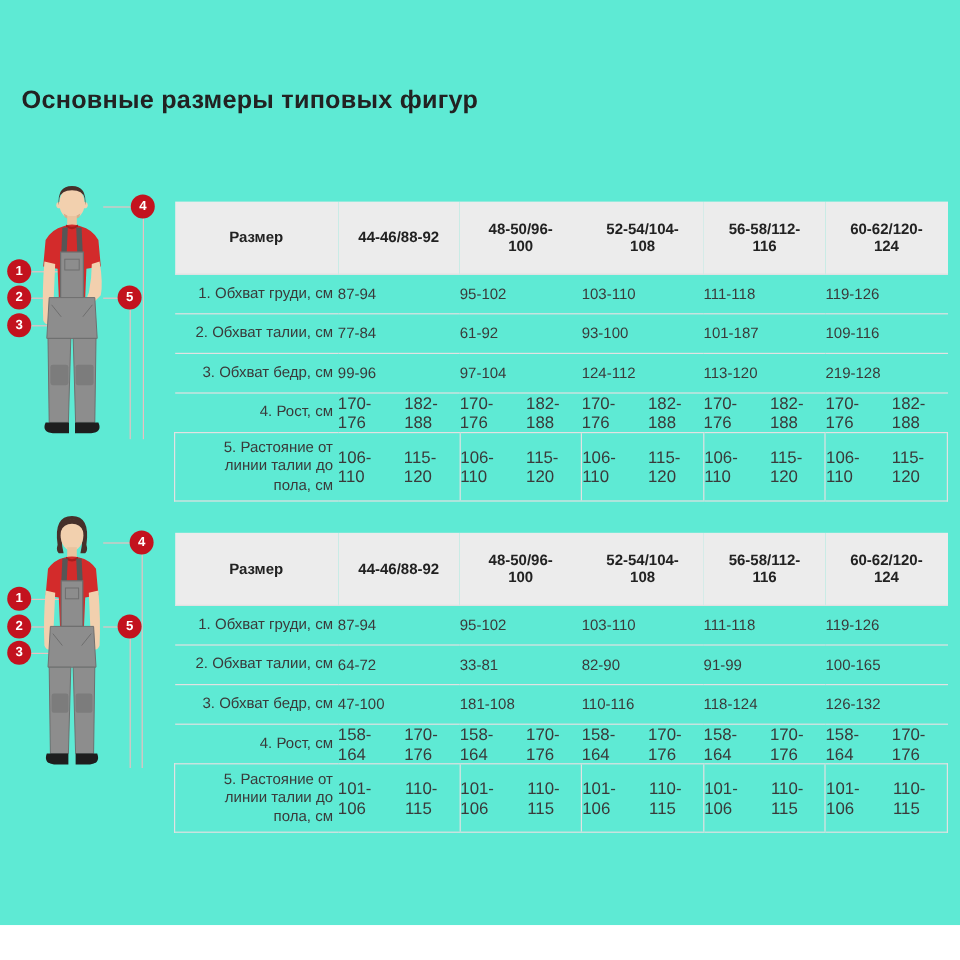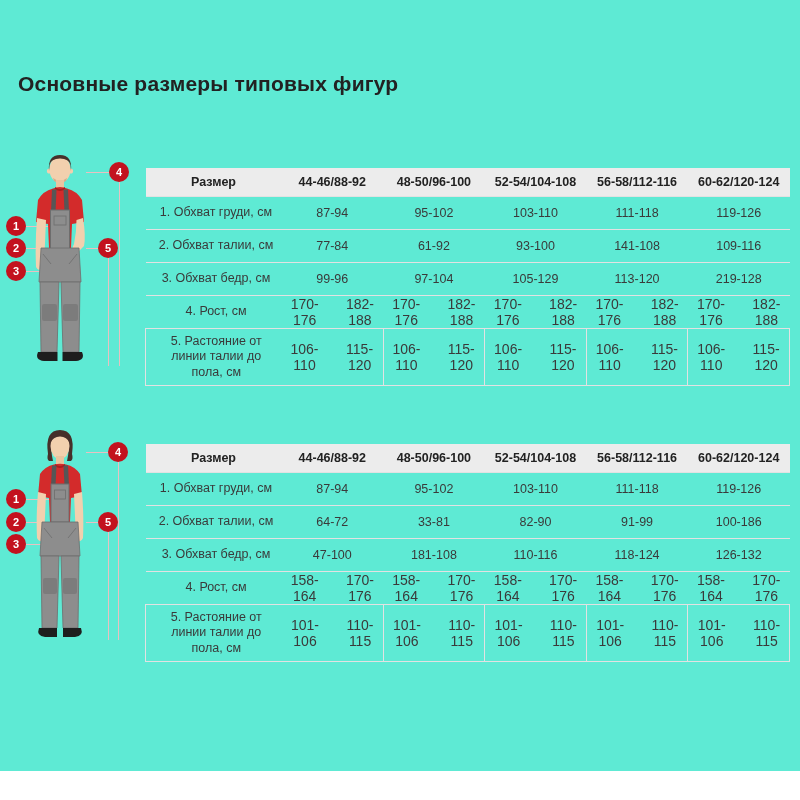--- a/index.html
+++ b/index.html
@@ -33,26 +33,26 @@
   
   .size-table {
     position:absolute; left:145px; width:645px; border-collapse:collapse;
     table-layout:fixed; font-size:12.5px; color:var(--text-body); z-index:2;
   }
   #section-men .size-table { top:18px; }
   #section-women .size-table { top:19px; }
   .size-table col.c-label { width:136px; }
   .size-table thead th {
     background:var(--header-bg); color:var(--text-dark); font-weight:700;
-    height:28px; text-align:center; padding:0; font-size:12.5px;
+    height:28px; text-align:center; padding:16px; font-size:12.5px;
   }
   .size-table tbody td {
-    height:28px; text-align:center; padding:0; border-top:1px solid var(--tborder);
-  }
-  .size-table td.label { text-align:center; padding:2px 4px 2px 9px; line-height:1.25; }
+    height:28px; padding:0; border-top:1px solid var(--tborder);
+  }
+  .size-table td.label { text-align:right; padding:2px 4px 2px 9px; line-height:1.25; }
   .size-table .pair { display:flex; justify-content:center; gap:9px; font-size:14px; }
   .size-table tr.sep-row td { height:52px; border-bottom:1px solid var(--tborder); }
   .size-table tr.sep-row td:first-child { border-left:1px solid var(--tborder); }
   .size-table tr.sep-row td:last-child  { border-right:1px solid var(--tborder); }
   .size-table tr.sep-row td:nth-child(n+3) { border-left:1px solid var(--tborder); }
 </style>
 </head>
 <body>
 
 <div class="page">
@@ -136,28 +136,28 @@
             <td>95-102</td>
             <td>103-110</td>
             <td>111-118</td>
             <td>119-126</td>
           </tr>
           <tr>
             <td class="label">2. Обхват талии, см</td>
             <td>77-84</td>
             <td>61-92</td>
             <td>93-100</td>
-            <td>141-108</td>
+            <td>101-187</td>
             <td>109-116</td>
           </tr>
           <tr>
             <td class="label">3. Обхват бедр, см</td>
             <td>99-96</td>
             <td>97-104</td>
-            <td>105-129</td>
+            <td>124-112</td>
             <td>113-120</td>
             <td>219-128</td>
           </tr>
           <tr>
             <td class="label">4. Рост, см</td>
             <td>
               <div class="pair">
                 <span>170-176</span>
                 <span>182-188</span>
               </div>
@@ -301,21 +301,21 @@
             <td>103-110</td>
             <td>111-118</td>
             <td>119-126</td>
           </tr>
           <tr>
             <td class="label">2. Обхват талии, см</td>
             <td>64-72</td>
             <td>33-81</td>
             <td>82-90</td>
             <td>91-99</td>
-            <td>100-186</td>
+            <td>100-165</td>
           </tr>
           <tr>
             <td class="label">3. Обхват бедр, см</td>
             <td>47-100</td>
             <td>181-108</td>
             <td>110-116</td>
             <td>118-124</td>
             <td>126-132</td>
           </tr>
           <tr>

